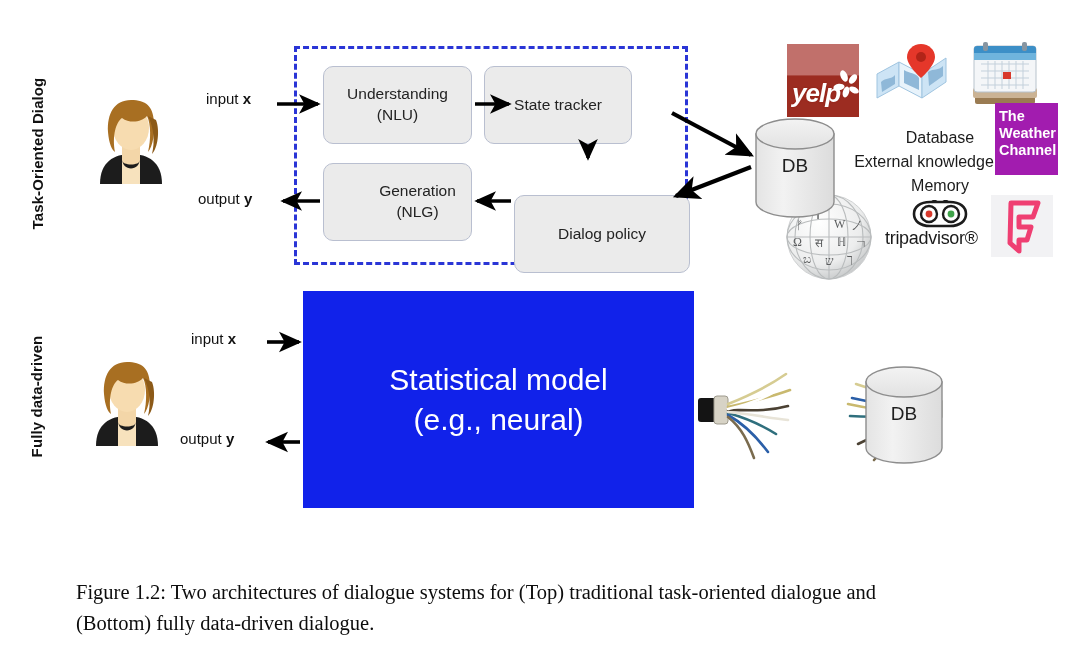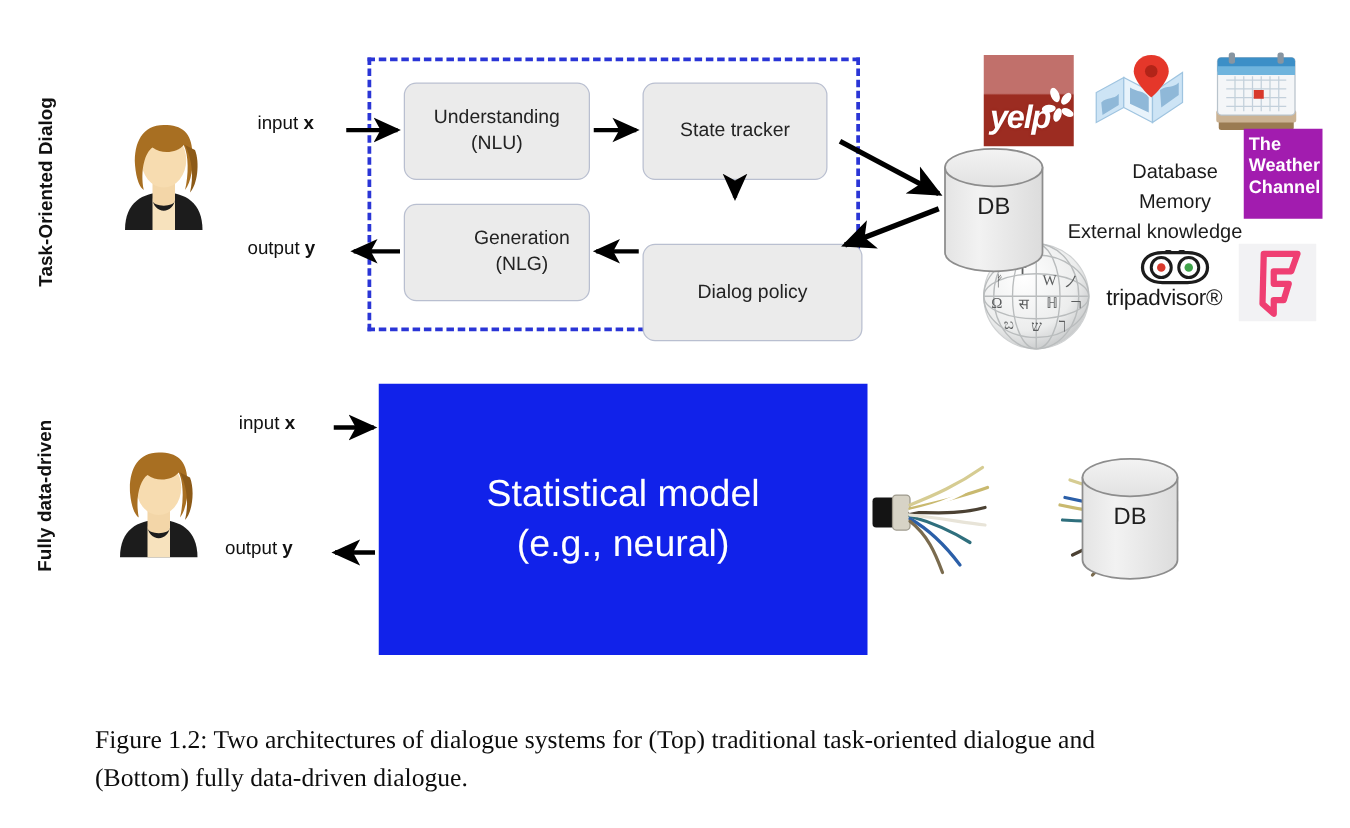--- a/index.html
+++ b/index.html
@@ -86,21 +86,21 @@
     text-align: center;
     font-size: 15.5px;
     color: #232323;
     line-height: 1.35;
   }
 
   
   #stat-model-box {
     position: absolute;
     left: 303px;
-    top: 307px;
+    top: 291px;
     width: 391px;
     height: 217px;
     background: #1122ea;
     display: flex;
     flex-direction: column;
     align-items: center;
     justify-content: center;
     color: #ffffff;
     font-size: 30px;
     line-height: 1.33;
@@ -224,43 +224,43 @@
 
   <div id="dashed-box"></div>
 
   <div class="module-box" style="left:323px; top:66px; width:149px; height:78px;">
     <div>
       <div>Understanding</div>
       <div>(NLU)</div>
     </div>
   </div>
 
-  <div class="module-box" style="left:514px; top:66px; width:148px; height:78px;">
+  <div class="module-box" style="left:484px; top:66px; width:148px; height:78px;">
     <div>
       <div>State tracker</div>
     </div>
   </div>
 
   <div class="module-box" style="left:323px; top:163px; width:149px; height:78px;padding-left:40px;">
     <div>
       <div>Generation</div>
       <div>(NLG)</div>
     </div>
   </div>
 
   <div class="module-box" style="left:514px; top:163px; width:176px; height:78px;margin-top:32px;">
     <div>
       <div>Dialog policy</div>
     </div>
   </div>
 
   <div id="knowledge-labels">
     <div>Database</div>
+    <div id="kn-line-3">External knowledge</div>
     <div>Memory</div>
-    <div id="kn-line-3">External knowledge</div>
   </div>
 
   <div class="logo" id="logo-yelp">
     <span class="yelp-word">yelp</span>
     <svg width="28" height="30" viewBox="0 0 28 30" style="position:absolute; left:46px; top:26px;">
       <g fill="#ffffff">
         <ellipse cx="11" cy="6" rx="3.4" ry="6" transform="rotate(-22 11 6)"></ellipse>
         <ellipse cx="20" cy="9" rx="3.2" ry="5.4" transform="rotate(38 20 9)"></ellipse>
         <ellipse cx="6" cy="17" rx="5.6" ry="3.2" transform="rotate(-6 6 17)"></ellipse>
         <ellipse cx="13" cy="22" rx="3.1" ry="5.6" transform="rotate(18 13 22)"></ellipse>

